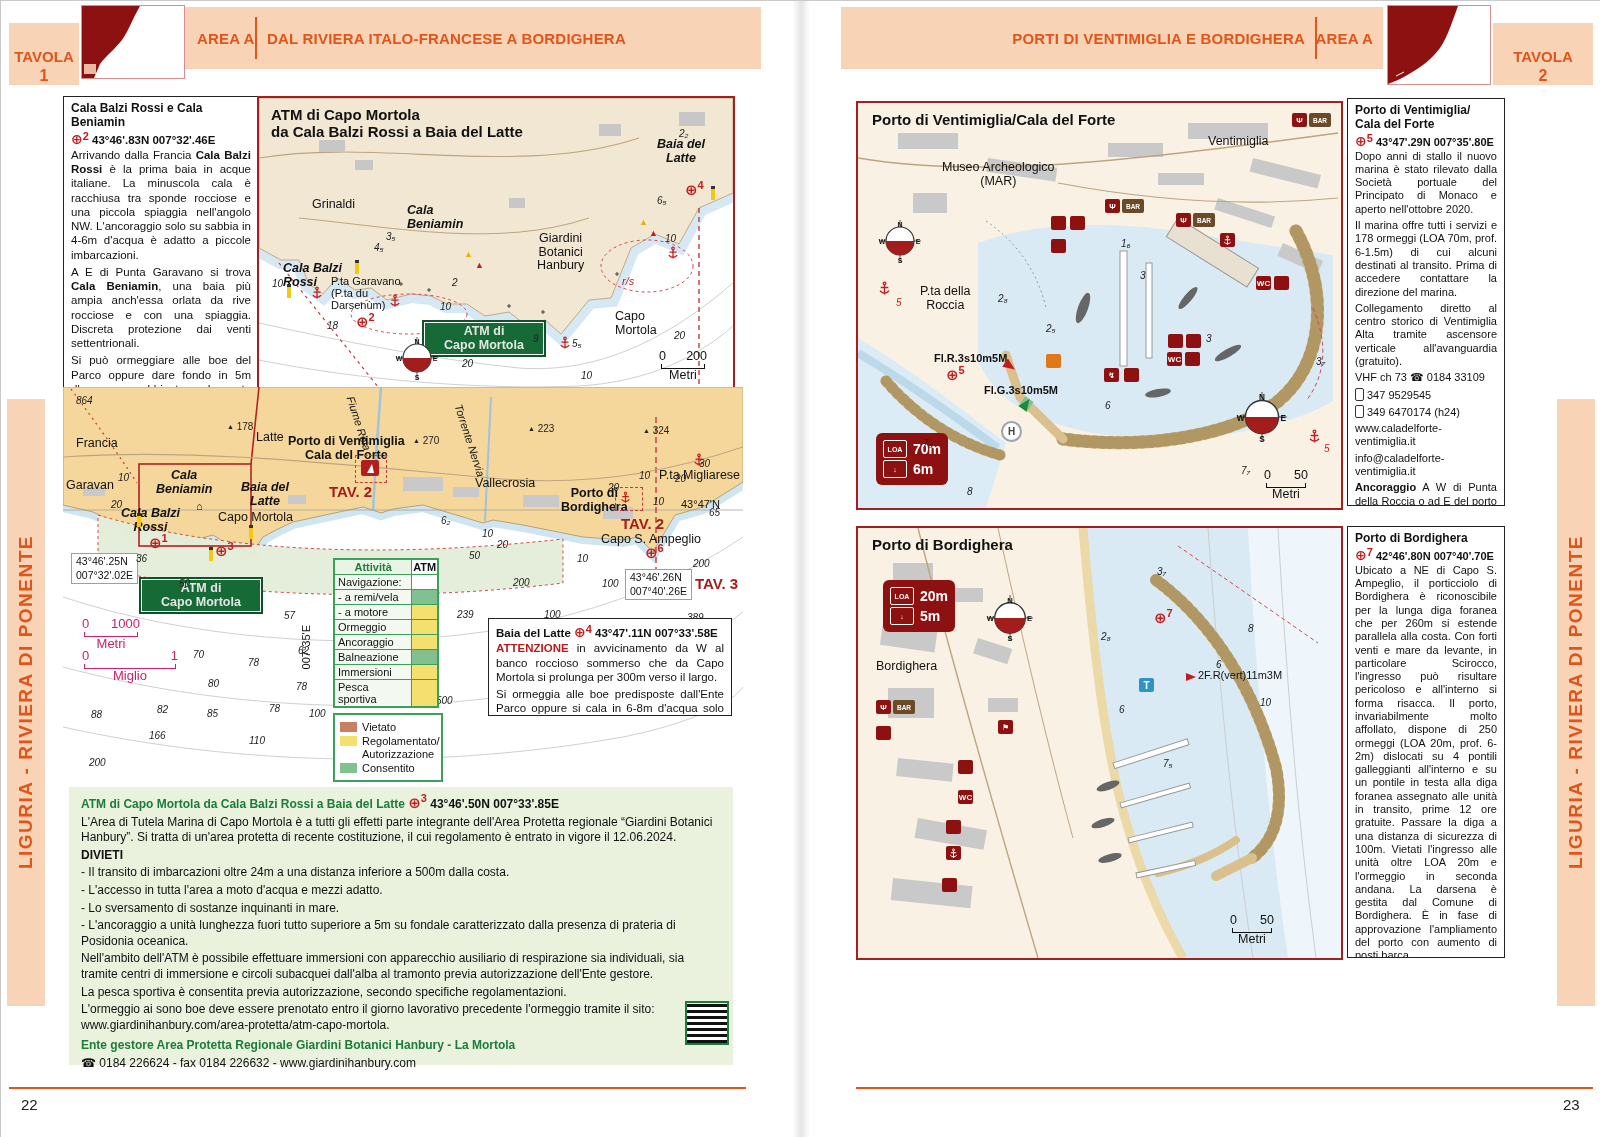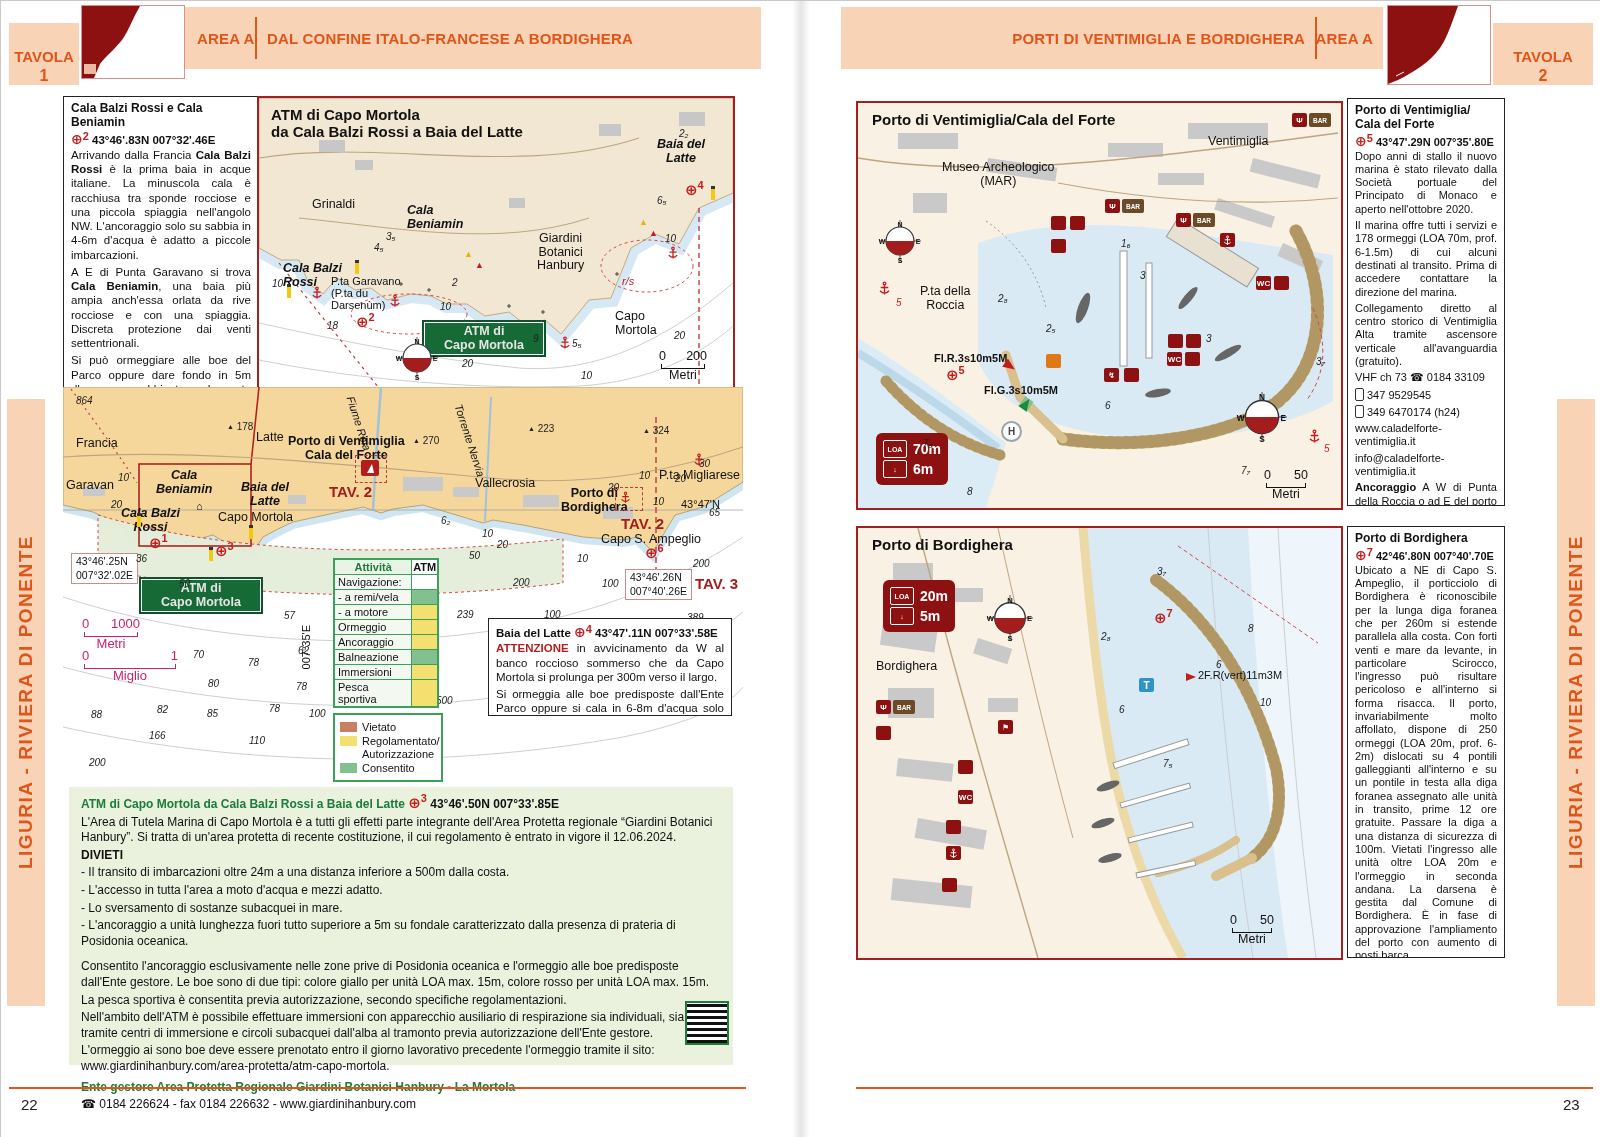--- a/index.html
+++ b/index.html
@@ -125,21 +125,21 @@
   </div>
   <div class="abs thumb" style="left:80px;top:4px;width:102px;height:72px">
     <svg width="102" height="72">
       <path d="M0,0 H58 C50,14 46,26 40,34 C32,44 24,50 18,58 L12,72 H0 Z" fill="#8e1111"></path>
       <rect x="2" y="58" width="12" height="10" fill="#e9b9a0"></rect>
     </svg>
   </div>
   <div class="abs peach" style="left:184px;top:6px;width:576px;height:62px">
     <div class="abs hdr-title" style="left:12px;top:0;height:62px">AREA A</div>
     <div class="abs hdiv" style="left:70px;top:10px;height:42px"></div>
-    <div class="abs hdr-title" style="left:82px;top:0;height:62px">DAL CONFINE ITALO-FRANCESE A BORDIGHERA</div>
+    <div class="abs hdr-title" style="left:82px;top:0;height:62px">DAL RIVIERA ITALO-FRANCESE A BORDIGHERA</div>
   </div>
 
   <div class="abs vstrip" style="left:6px;top:398px;width:38px;height:607px">
     <span>LIGURIA - RIVIERA DI PONENTE</span>
   </div>
 
   <div class="txtbox" style="left:62px;top:95px;width:180px;height:287px">
     <div class="ttl">Cala Balzi Rossi e Cala Beniamin</div>
     <div class="wpline"><span class="s">⊕</span><span class="n">2</span> <span>43°46'.83N 007°32'.46E</span></div>
     <p><span>Arrivando dalla Francia </span><b>Cala Balzi Rossi</b><span> è la prima baia in acque italiane. La minuscola cala è racchiusa tra sponde rocciose e una piccola spiaggia nell'angolo NW. L'ancoraggio solo su sabbia in 4-6m d'acqua è adatto a piccole imbarcazioni.</span></p>
@@ -426,25 +426,24 @@
   </div>
 
   <div class="atmblock" style="left:68px;top:786px;width:640px;height:262px">
     <p><span class="gn">ATM di Capo Mortola da Cala Balzi Rossi a Baia del Latte</span>
        <span class="wp" style="position:static"><span class="s">⊕</span><b>3</b></span>
        <b>43°46'.50N 007°33'.85E</b></p>
     <p>L'Area di Tutela Marina di Capo Mortola è a tutti gli effetti parte integrante dell'Area Protetta regionale “Giardini Botanici Hanbury”. Si tratta di un'area protetta di recente costituzione, il cui regolamento è entrato in vigore il 12.06.2024.</p>
     <p class="b">DIVIETI</p>
     <p>- Il transito di imbarcazioni oltre 24m a una distanza inferiore a 500m dalla costa.</p>
     <p>- L'accesso in tutta l'area a moto d'acqua e mezzi adatto.</p>
-    <p>- Lo sversamento di sostanze subacquei in mare.</p>
+    <p>- Lo sversamento di sostanze inquinanti in mare.</p>
     <p>- L'ancoraggio a unità lunghezza fuori tutto superiore a 5m su fondale caratterizzato dalla presenza di prateria di Posidonia oceanica.</p>
-    <p class="sp">Consentito l'ancoraggio esclusivamente nelle zone prive di Posidonia oceanica e l'ormeggio alle boe predisposte dall'Ente gestore. Le boe sono di due tipi: colore giallo per unità LOA max. 15m, colore rosso per unità LOA max. 15m.</p>
+    <p>Nell'ambito dell'ATM è possibile effettuare immersioni con apparecchio ausiliario di respirazione sia individuali, sia tramite centri di immersione e circoli subacquei dall'alba al tramonto previa autorizzazione dell'Ente gestore.</p>
     <p>La pesca sportiva è consentita previa autorizzazione, secondo specifiche regolamentazioni.</p>
-    <p>Nell'ambito dell'ATM è possibile effettuare immersioni con apparecchio ausiliario di respirazione sia individuali, sia tramite centri di immersione e circoli subacquei dall'alba al tramonto previa autorizzazione dell'Ente gestore.</p>
     <p>L'ormeggio ai sono boe deve essere prenotato entro il giorno lavorativo precedente l'ormeggio tramite il sito: www.giardinihanbury.com/area-protetta/atm-capo-mortola.</p>
     <p class="gn" style="margin-top:5px">Ente gestore Area Protetta Regionale Giardini Botanici Hanbury - La Mortola</p>
     <p>☎ 0184 226624 - fax 0184 226632 - www.giardinihanbury.com</p>
   </div>
   <div class="qr" style="left:684px;top:1000px"></div>
 
   <div class="abs peach" style="left:840px;top:6px;width:542px;height:62px">
     <div class="abs hdr-title" style="right:78px;top:0;height:62px">PORTI DI VENTIMIGLIA E BORDIGHERA</div>
     <div class="abs hdiv" style="right:66px;top:10px;height:42px"></div>
     <div class="abs hdr-title" style="right:10px;top:0;height:62px">AREA A</div>

